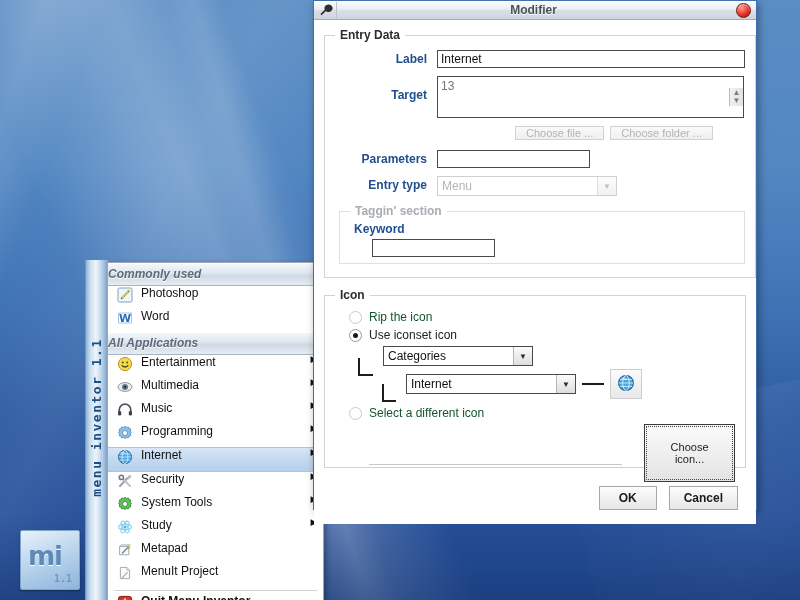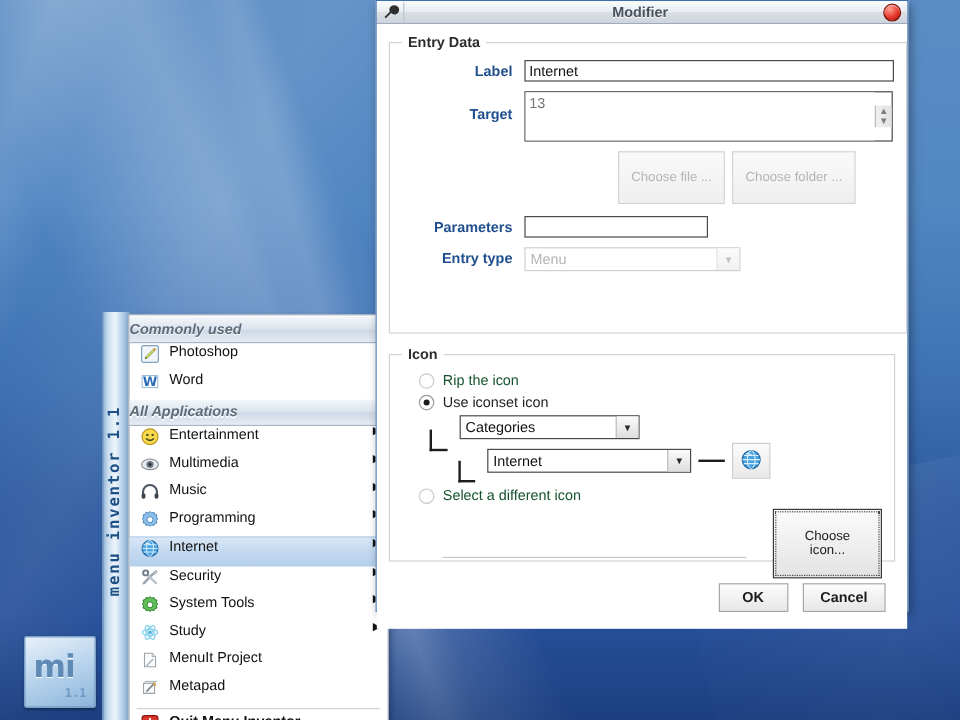--- a/index.html
+++ b/index.html
@@ -108,21 +108,21 @@
     padding:0 3px;font-family:"Liberation Sans",sans-serif;font-size:12px;color:#111;outline:none;}
   .ta-wrap{display:flex;border:1px solid #4a4a4a;background:#fff;width:305px;align-items:center;}
   .ta-wrap textarea{flex:1 1 auto;border:0;outline:none;resize:none;height:36px;
     font-family:"Liberation Sans",sans-serif;font-size:12px;color:#b0b0b0;padding:2px 3px;background:#fff;}
   .ta-scroll{flex:0 0 13px;background:linear-gradient(90deg,#f0f0f0,#e2e2e2);
     border-left:1px solid #b9b9b9;display:flex;flex-direction:column;justify-content:space-between;align-items:center;padding:1px 0;}
   .ta-scroll span{font-size:8px;color:#7d7d7d;line-height:1;}
 
   .btn{font-family:"Liberation Sans",sans-serif;font-size:11px;
     background:linear-gradient(180deg,#fdfdfd,#e6e6e6);
-    border:1px solid #a7a7a7;padding:15px 10px;color:#1b1b1b;cursor:default;}
+    border:1px solid #a7a7a7;padding:0 10px;color:#1b1b1b;cursor:default;}
   .btn.disabled{color:#b4b4b4;border-color:#d2d2d2;
     background:linear-gradient(180deg,#fafafa,#efefef);}
   .btn.focus{border:1px solid #3a3a3a;outline:1px dotted #444;outline-offset:-3px;
     background:linear-gradient(180deg,#fbfbfb,#e3e3e3);}
 
   .sel{display:inline-flex;align-items:center;border:1px solid #4a4a4a;
     background:#fff;height:18px;font-size:12px;color:#111;}
   .sel .sel-val{padding:0 4px;flex:1 1 auto;white-space:nowrap;overflow:hidden;}
   .sel .sel-arrow{flex:0 0 18px;height:100%;display:flex;align-items:center;justify-content:center;
     background:linear-gradient(180deg,#fbfbfb,#dedede);border-left:1px solid #b7b7b7;font-size:8px;color:#2a2a2a;}
@@ -295,38 +295,38 @@
         <circle cx="8" cy="8" r="1.6" fill="#4fb3dd"></circle>
       </svg>
     </span>
     <span class="mi-label">Study</span>
     <span class="mi-arrow">▶</span>
   </div>
 
   <div class="menu-item">
     <span class="mi-icon">
       <svg width="16" height="16" viewBox="0 0 16 16">
-        <path d="M3.4 2.4 h6.4 l2.8 2.8 v8.4 h-9.2 z" fill="#fcfcfc" stroke="#9aa3ab" stroke-width=".9"></path>
-        <path d="M9.8 2.4 v2.8 h2.8" fill="#e7eaed" stroke="#9aa3ab" stroke-width=".7"></path>
-        <path d="M5 13 L10.6 7.2" stroke="#aeb6bd" stroke-width="1.3"></path>
-      </svg>
-    </span>
-    <span class="mi-label">MenuIt Project</span>
-  </div>
-
-  <div class="menu-item">
-    <span class="mi-icon">
-      <svg width="16" height="16" viewBox="0 0 16 16">
         <path d="M2.6 4.4 h9.2 v8.4 h-9.2 z" fill="#fbfbfb" stroke="#9aa3ab" stroke-width=".9"></path>
         <path d="M2.6 4.4 l1.6-1.6 h9.2 l-1.6 1.6 z" fill="#e6e9ec" stroke="#9aa3ab" stroke-width=".7"></path>
         <path d="M5 11.4 L10.8 5.4" stroke="#7f8a94" stroke-width="1.5"></path>
         <path d="M10.4 5 l1.6 1.6 1-1 -1.6-1.6 z" fill="#f0b43c" stroke="#a8762a" stroke-width=".5"></path>
       </svg>
     </span>
     <span class="mi-label">Metapad</span>
+  </div>
+
+  <div class="menu-item">
+    <span class="mi-icon">
+      <svg width="16" height="16" viewBox="0 0 16 16">
+        <path d="M3.4 2.4 h6.4 l2.8 2.8 v8.4 h-9.2 z" fill="#fcfcfc" stroke="#9aa3ab" stroke-width=".9"></path>
+        <path d="M9.8 2.4 v2.8 h2.8" fill="#e7eaed" stroke="#9aa3ab" stroke-width=".7"></path>
+        <path d="M5 13 L10.6 7.2" stroke="#aeb6bd" stroke-width="1.3"></path>
+      </svg>
+    </span>
+    <span class="mi-label">MenuIt Project</span>
   </div>
 
   <div class="menu-sep"></div>
 
   <div class="menu-item" style="font-weight:bold;">
     <span class="mi-icon">
       <svg width="16" height="16" viewBox="0 0 16 16">
         <rect x="1.4" y="1.4" width="13.2" height="13.2" rx="2.4" fill="#d9342a" stroke="#8e160e" stroke-width="1"></rect>
         <path d="M8 4 V8.2" stroke="#fff" stroke-width="1.6" stroke-linecap="round"></path>
         <path d="M5.4 5.6 a3.5 3.5 0 1 0 5.2 0" stroke="#fff" stroke-width="1.5" fill="none" stroke-linecap="round"></path>
@@ -383,20 +383,25 @@
       </div>
 
       <div class="row">
         <div class="flbl">Entry type</div>
         <div class="sel disabled" style="width:178px;">
           <span class="sel-val">Menu</span>
           <span class="sel-arrow">▼</span>
         </div>
       </div>
 
+      <fieldset class="grp disabled" style="margin:2px 0 0 4px;padding:4px 10px 8px 10px;height:46px;">
+        <legend>Taggin' section</legend>
+        <div style="font-weight:bold;color:#1f4f8f;font-size:12px;margin-left:4px;">Keyword</div>
+        <input class="txt" style="width: 115px; margin: 3px 0px 0px 22px;" type="text" value="">
+      </fieldset>
     </fieldset>
 
     <fieldset class="grp" style="height:158px;position:relative;">
       <legend>Icon</legend>
 
       <div class="rrow dim" style="margin-left:14px;">
         <span class="radio dim"></span>
         <span>Rip the icon</span>
       </div>
 

